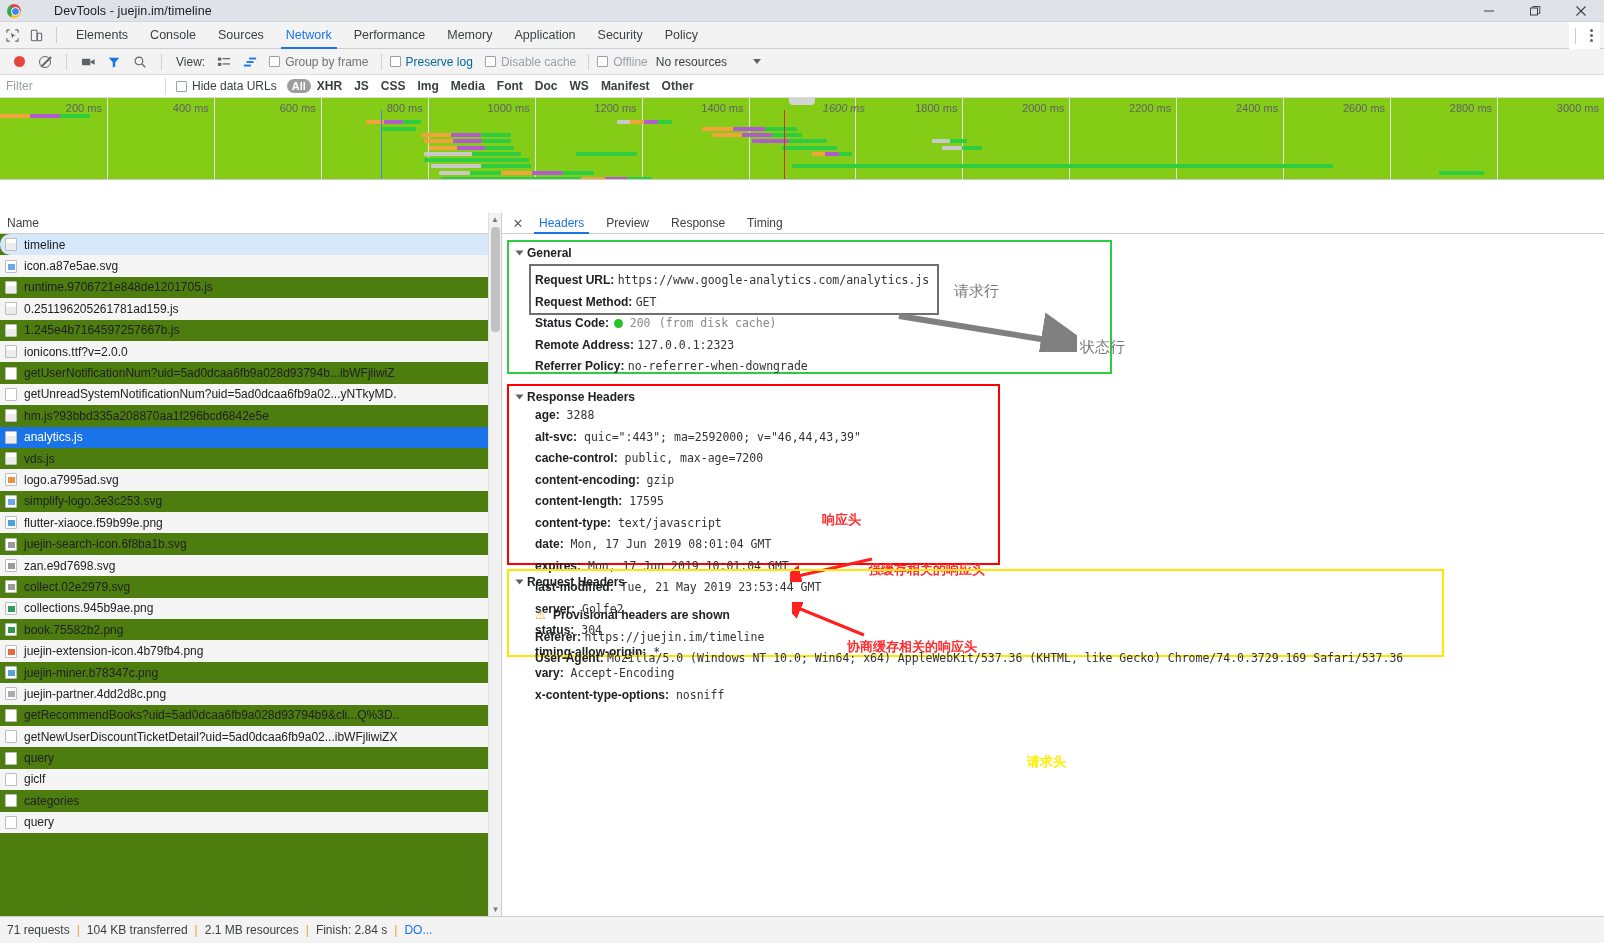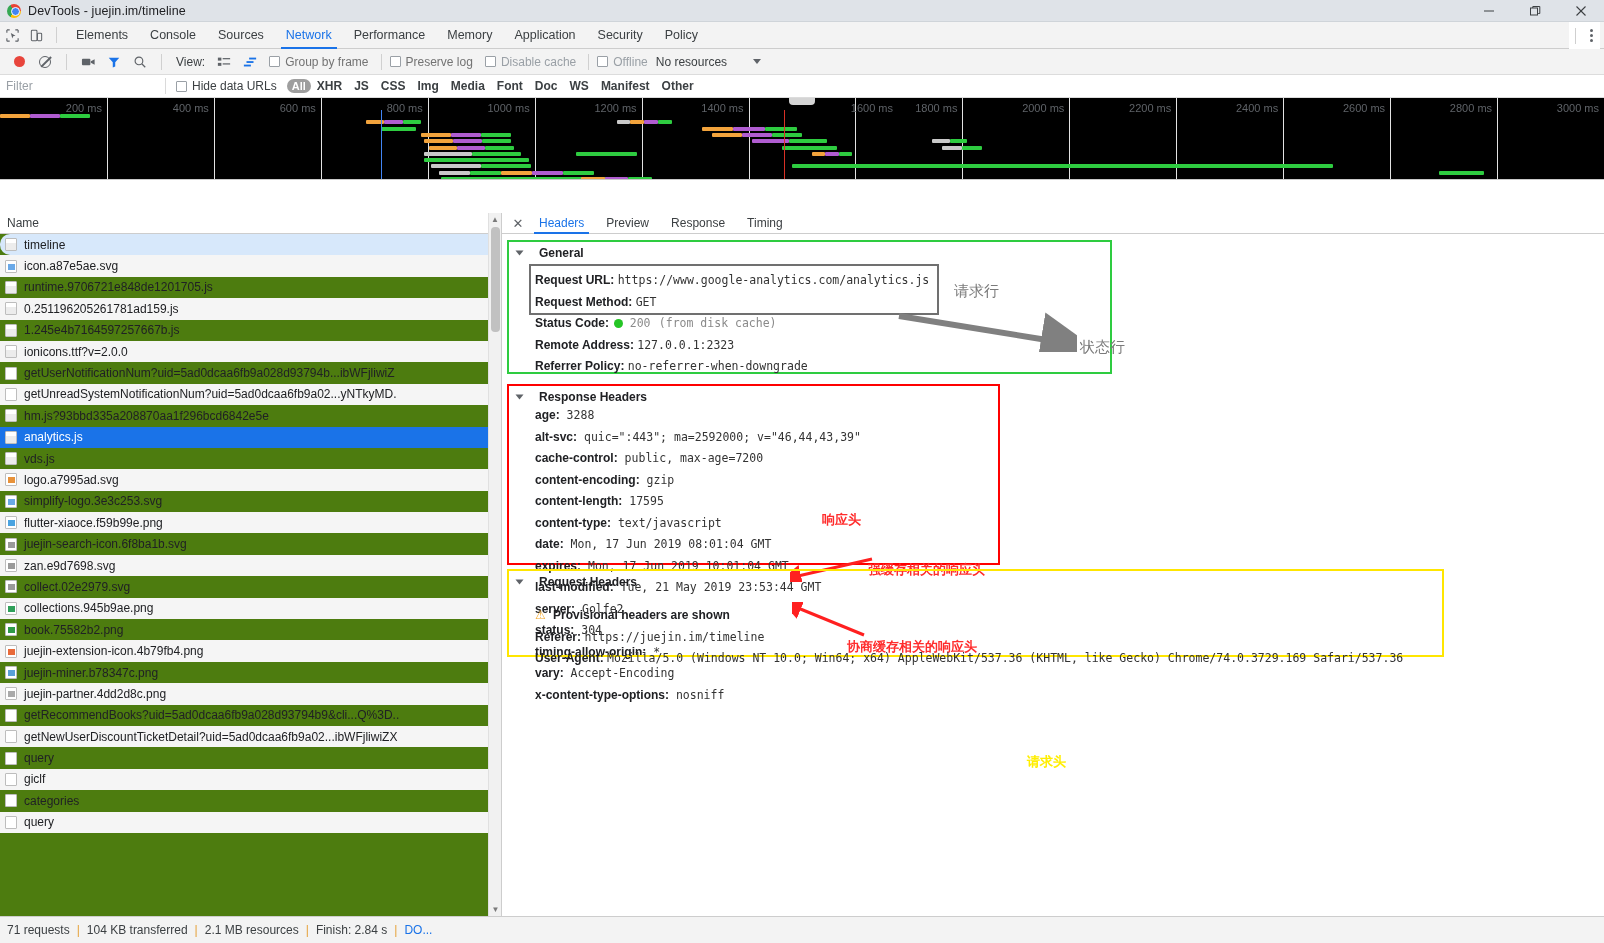--- a/index.html
+++ b/index.html
@@ -22,21 +22,21 @@
   .chrome-logo {
     width: 14px; height:14px; border-radius:50%; margin-left:7px; margin-right:7px;
     background:
       conic-gradient(from -30deg, #ea4335 0deg 120deg, #fbbc05 120deg 240deg, #34a853 240deg 360deg);
     position:relative; flex:none;
   }
   .chrome-logo::after{
     content:""; position:absolute; left:3.5px; top:3.5px; width:7px; height:7px;
     border-radius:50%; background:#4285f4; border:1px solid #fff;
   }
-  .titlebar .title { font-size: 12.5px; color:#202124; letter-spacing:.1px;}
+  .titlebar .title { font-size: 12.5px; color:#202124; letter-spacing:.1px;margin-left:26px;}
   .winbtns { position:absolute; right:0; top:0; height:22px; display:flex; }
   .winbtn { width:46px; height:22px; display:flex; align-items:center; justify-content:center;
             color:#3c4043; font-size:13px; }
   .winbtn.close { font-size:15px; }
   .winbtn svg { display:block; }
 
   
   .tabsrow {
     height:27px; background:#f3f3f3; border-bottom:1px solid #cdcdcd;
     display:flex; align-items:center; position:relative;
@@ -85,21 +85,21 @@
     font-family:"Liberation Sans",sans-serif; color:#666; background:transparent;
   }
   .filterinput::placeholder{ color:#9aa0a6; }
   .filtersep { width:1px;height:16px;background:#dadada; margin-right:10px;}
   .hidedata { display:flex;align-items:center;margin-right:10px; }
   .ftypes { display:flex; align-items:center; gap:0px;font-weight:bold; }
   .ftype { padding:1px 6px; border-radius:7px; font-size:12px; color:#3c4043;}
   .ftype.on { background:#9e9e9e; color:#fff; font-size:11px; padding:1px 5px; }
 
   
-  .overview { height:82px; position:relative; background:#000000; border-bottom:1px solid #c9c9c9; overflow:hidden;}
+  .overview { height:82px; position:relative; background:#84cc16; border-bottom:1px solid #c9c9c9; overflow:hidden;}
   .ovhandle{position:absolute;left:50%;top:0;transform:translateX(-50%);width:26px;height:7px;background:#d4d4d4;border-radius:0 0 4px 4px;z-index:5;}
   .ruler-tick { position:absolute; top:0; bottom:0; width:1px; background:#e2e2e2; }
   .ruler-lab { position:absolute; top:4px; font-size:11px; color:#5f6368; transform:translateX(-100%); padding-right:5px; white-space:nowrap;}
   .bar { position:absolute; height:4px; border-radius:1px; }
   .evline { position:absolute; top:12px; bottom:0; width:1px; }
 
   
   .split { position:absolute; left:0; right:0; top:213px; bottom:27px; display:flex; }
   .left {
     width:502px; border-right:1px solid #cdcdcd; display:flex; flex-direction:column;
@@ -132,21 +132,21 @@
     padding-left:6px; font-size:12px;
   }
   .dclose { width:20px; text-align:center; color:#5f6368; font-size:13px; }
   .dtab { padding:0 11px; height:21px; line-height:20px; color:#3c4043; position:relative;}
   .dtab.active { color:#1a73e8; }
   .dtab.active::after{content:"";position:absolute;left:6px;right:6px;bottom:0;height:2px;background:#1a73e8;}
 
   .detailbody { position:absolute; left:0; right:0; top:21px; bottom:0; overflow:hidden; }
 
   
-  .sec-title { font-weight:bold; font-size:12px; color:#202124; display:flex; align-items:center;gap:12px; }
+  .sec-title { font-weight:bold; font-size:12px; color:#202124; display:flex; align-items:center; }
   .tri { display:inline-block; width:0;height:0;border-top:4px solid transparent;border-bottom:4px solid transparent;border-left:5px solid #5f6368;
          transform:rotate(90deg); margin-right:5px; }
   .hdr-line { font-size:12px; line-height:21.5px; color:#202124; }
   .hdr-k { font-weight:bold; }
   .hdr-v { font-family:"DejaVu Sans Mono", monospace; font-size:11.5px; color:#333; }
 
   .box-general {
     position:absolute; left:5px; top:6px; width:605px; height:134px;
     border:2px solid #2ecc40; padding:4px 0 0 8px;
   }
@@ -284,21 +284,21 @@
         <rect x="1" y="9" width="8" height="2.1" fill="#1a73e8"></rect>
       </svg>
     </div>
     <div class="tl-item" style="margin-left:6px">
       <span class="chk"></span>
       <span style="color:#737373">Group by frame</span>
     </div>
     <div class="tb-sep"></div>
     <div class="tl-item">
       <span class="chk"></span>
-      <span style="color:#737373">Preserve log</span>
+      <span style="color:#0369a1">Preserve log</span>
     </div>
     <div class="tl-item" style="margin-left:8px">
       <span class="chk"></span>
       <span style="color:#9aa0a6">Disable cache</span>
     </div>
     <div class="tb-sep"></div>
     <div class="tl-item">
       <span class="chk"></span>
       <span style="color:#9aa0a6">Offline</span>
     </div>
@@ -341,21 +341,21 @@
       <div class="ruler-lab" style="left: 320.8px;">600 ms</div>
       <div class="ruler-tick" style="left: 427.733px;"></div>
       <div class="ruler-lab" style="left: 427.733px;">800 ms</div>
       <div class="ruler-tick" style="left: 534.667px;"></div>
       <div class="ruler-lab" style="left: 534.667px;">1000 ms</div>
       <div class="ruler-tick" style="left: 641.6px;"></div>
       <div class="ruler-lab" style="left: 641.6px;">1200 ms</div>
       <div class="ruler-tick" style="left: 748.533px;"></div>
       <div class="ruler-lab" style="left: 748.533px;">1400 ms</div>
       <div class="ruler-tick" style="left: 855.467px;"></div>
-      <div class="ruler-lab" style="left: 898px;">1600 ms</div>
+      <div class="ruler-lab" style="left: 870px; font-style: italic;">1600 ms</div>
       <div class="ruler-tick" style="left: 962.4px;"></div>
       <div class="ruler-lab" style="left: 962.4px;">1800 ms</div>
       <div class="ruler-tick" style="left: 1069.33px;"></div>
       <div class="ruler-lab" style="left: 1069.33px;">2000 ms</div>
       <div class="ruler-tick" style="left: 1176.27px;"></div>
       <div class="ruler-lab" style="left: 1176.27px;">2200 ms</div>
       <div class="ruler-tick" style="left: 1283.2px;"></div>
       <div class="ruler-lab" style="left: 1283.2px;">2400 ms</div>
       <div class="ruler-tick" style="left: 1390.13px;"></div>
       <div class="ruler-lab" style="left: 1390.13px;">2600 ms</div>

